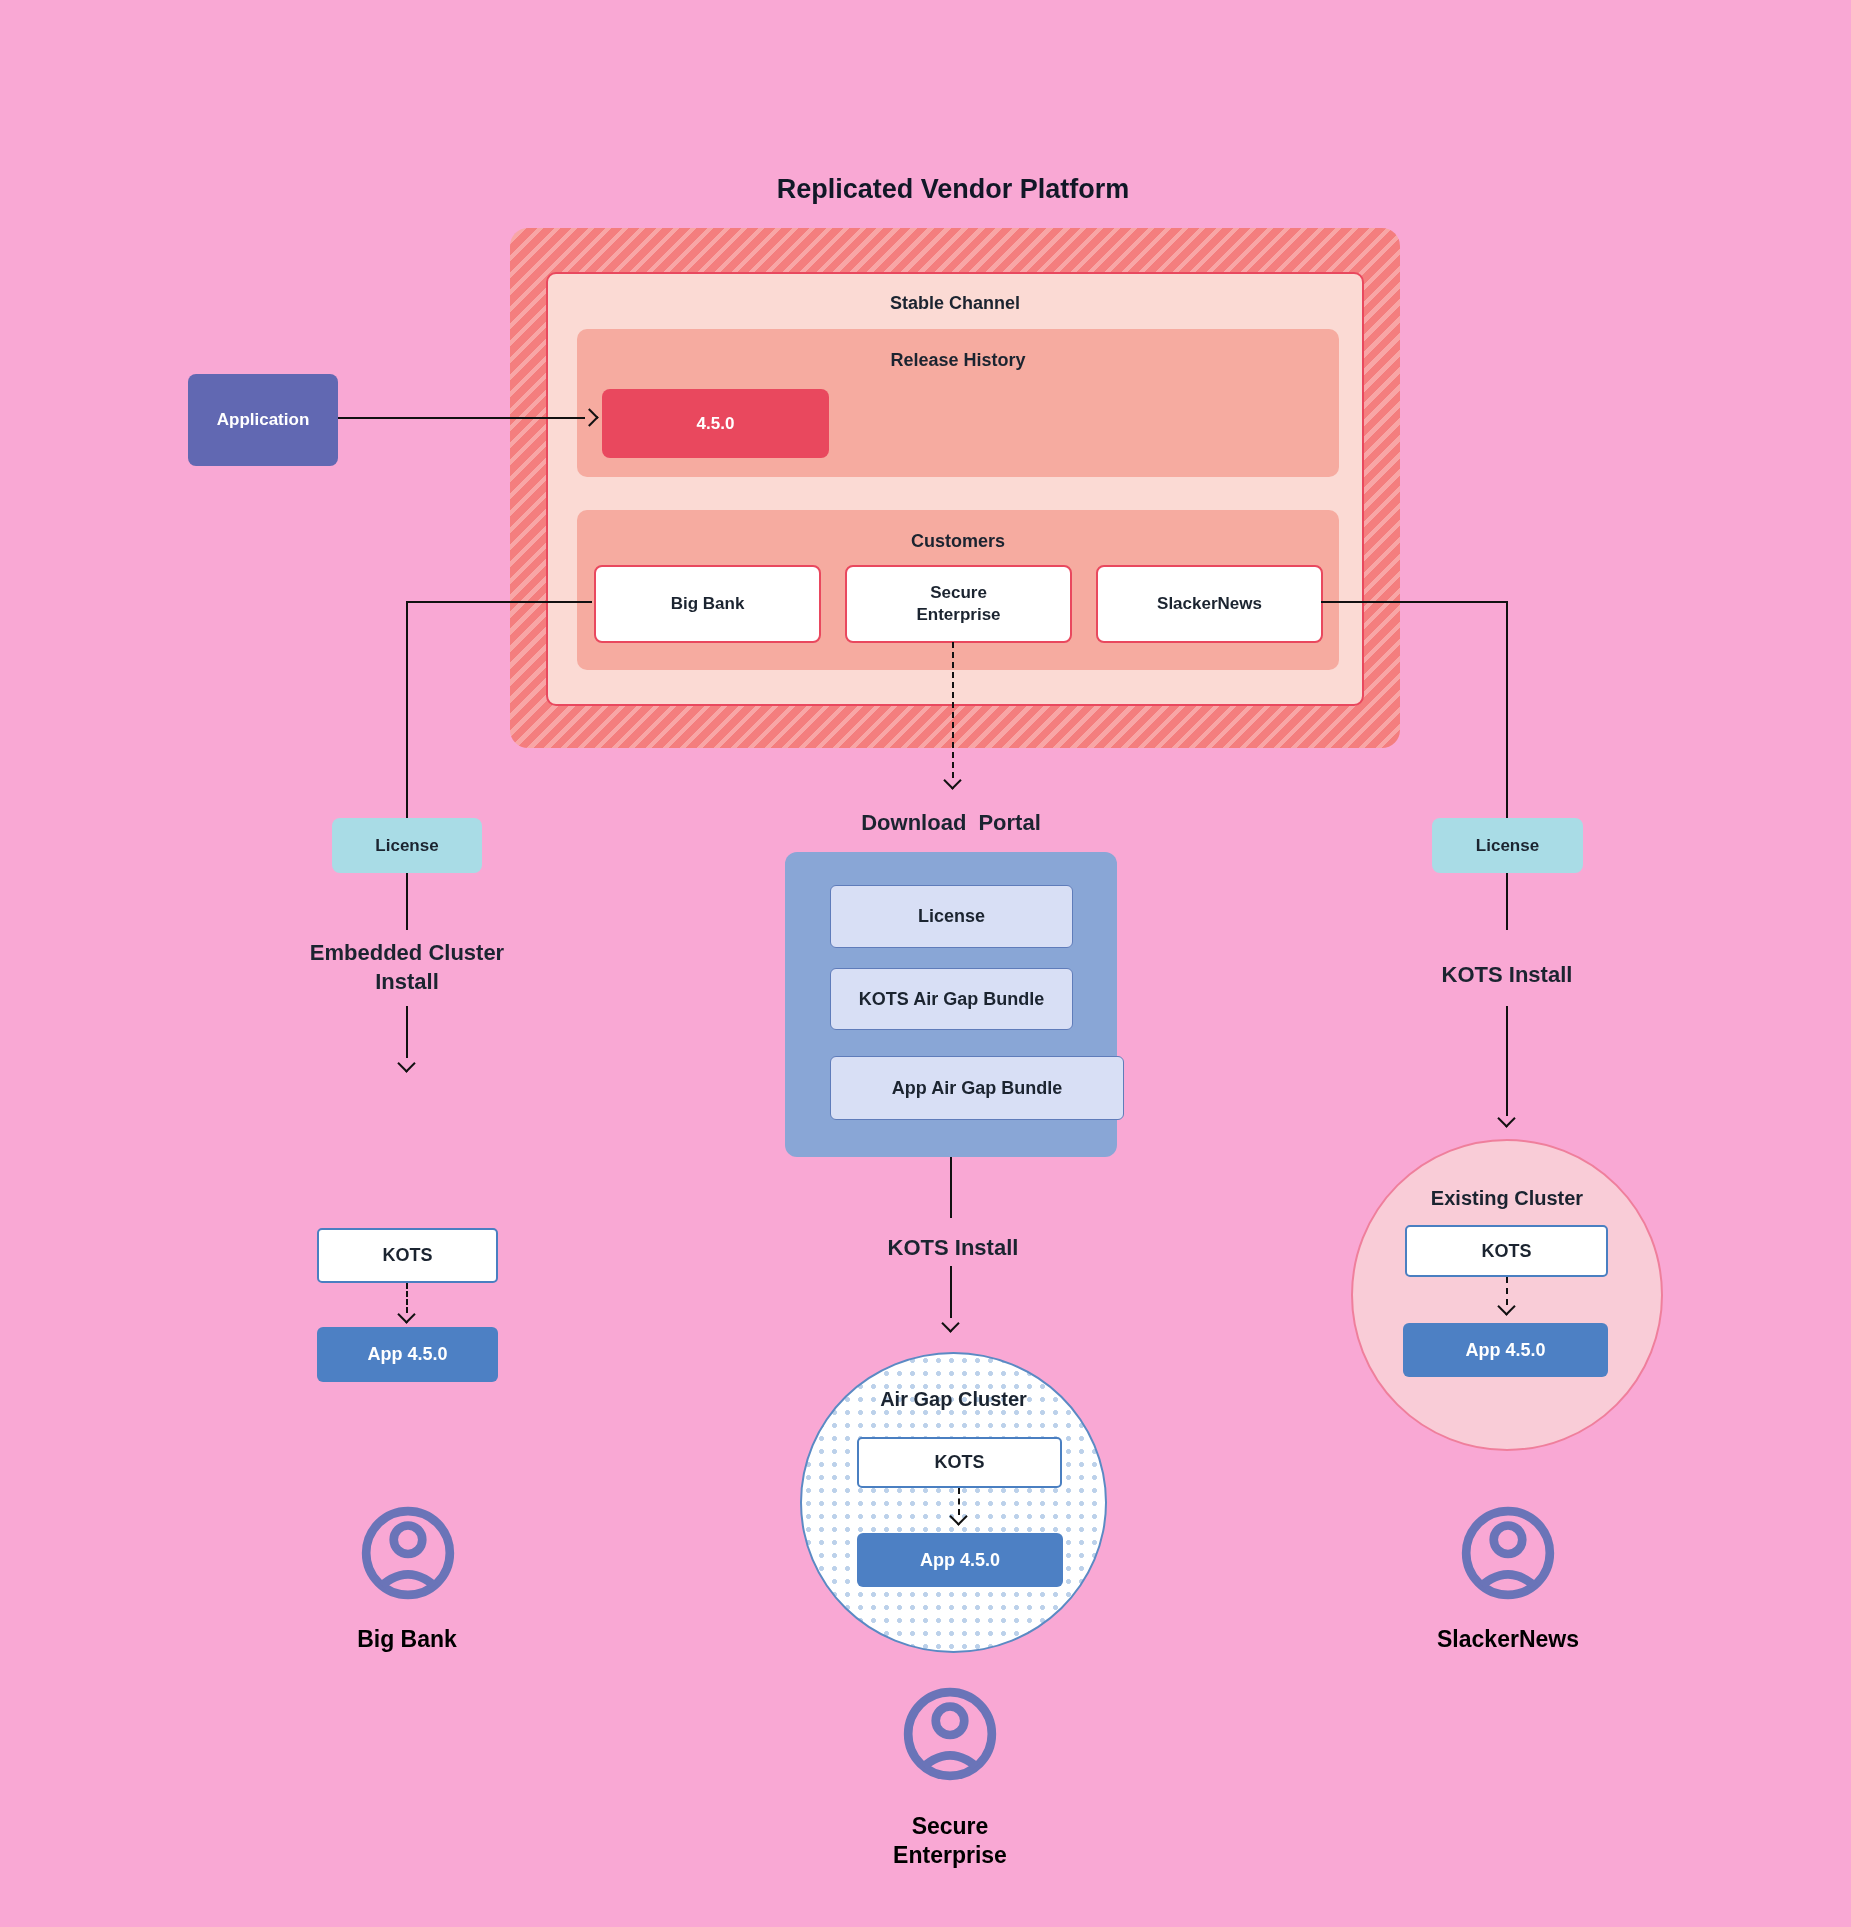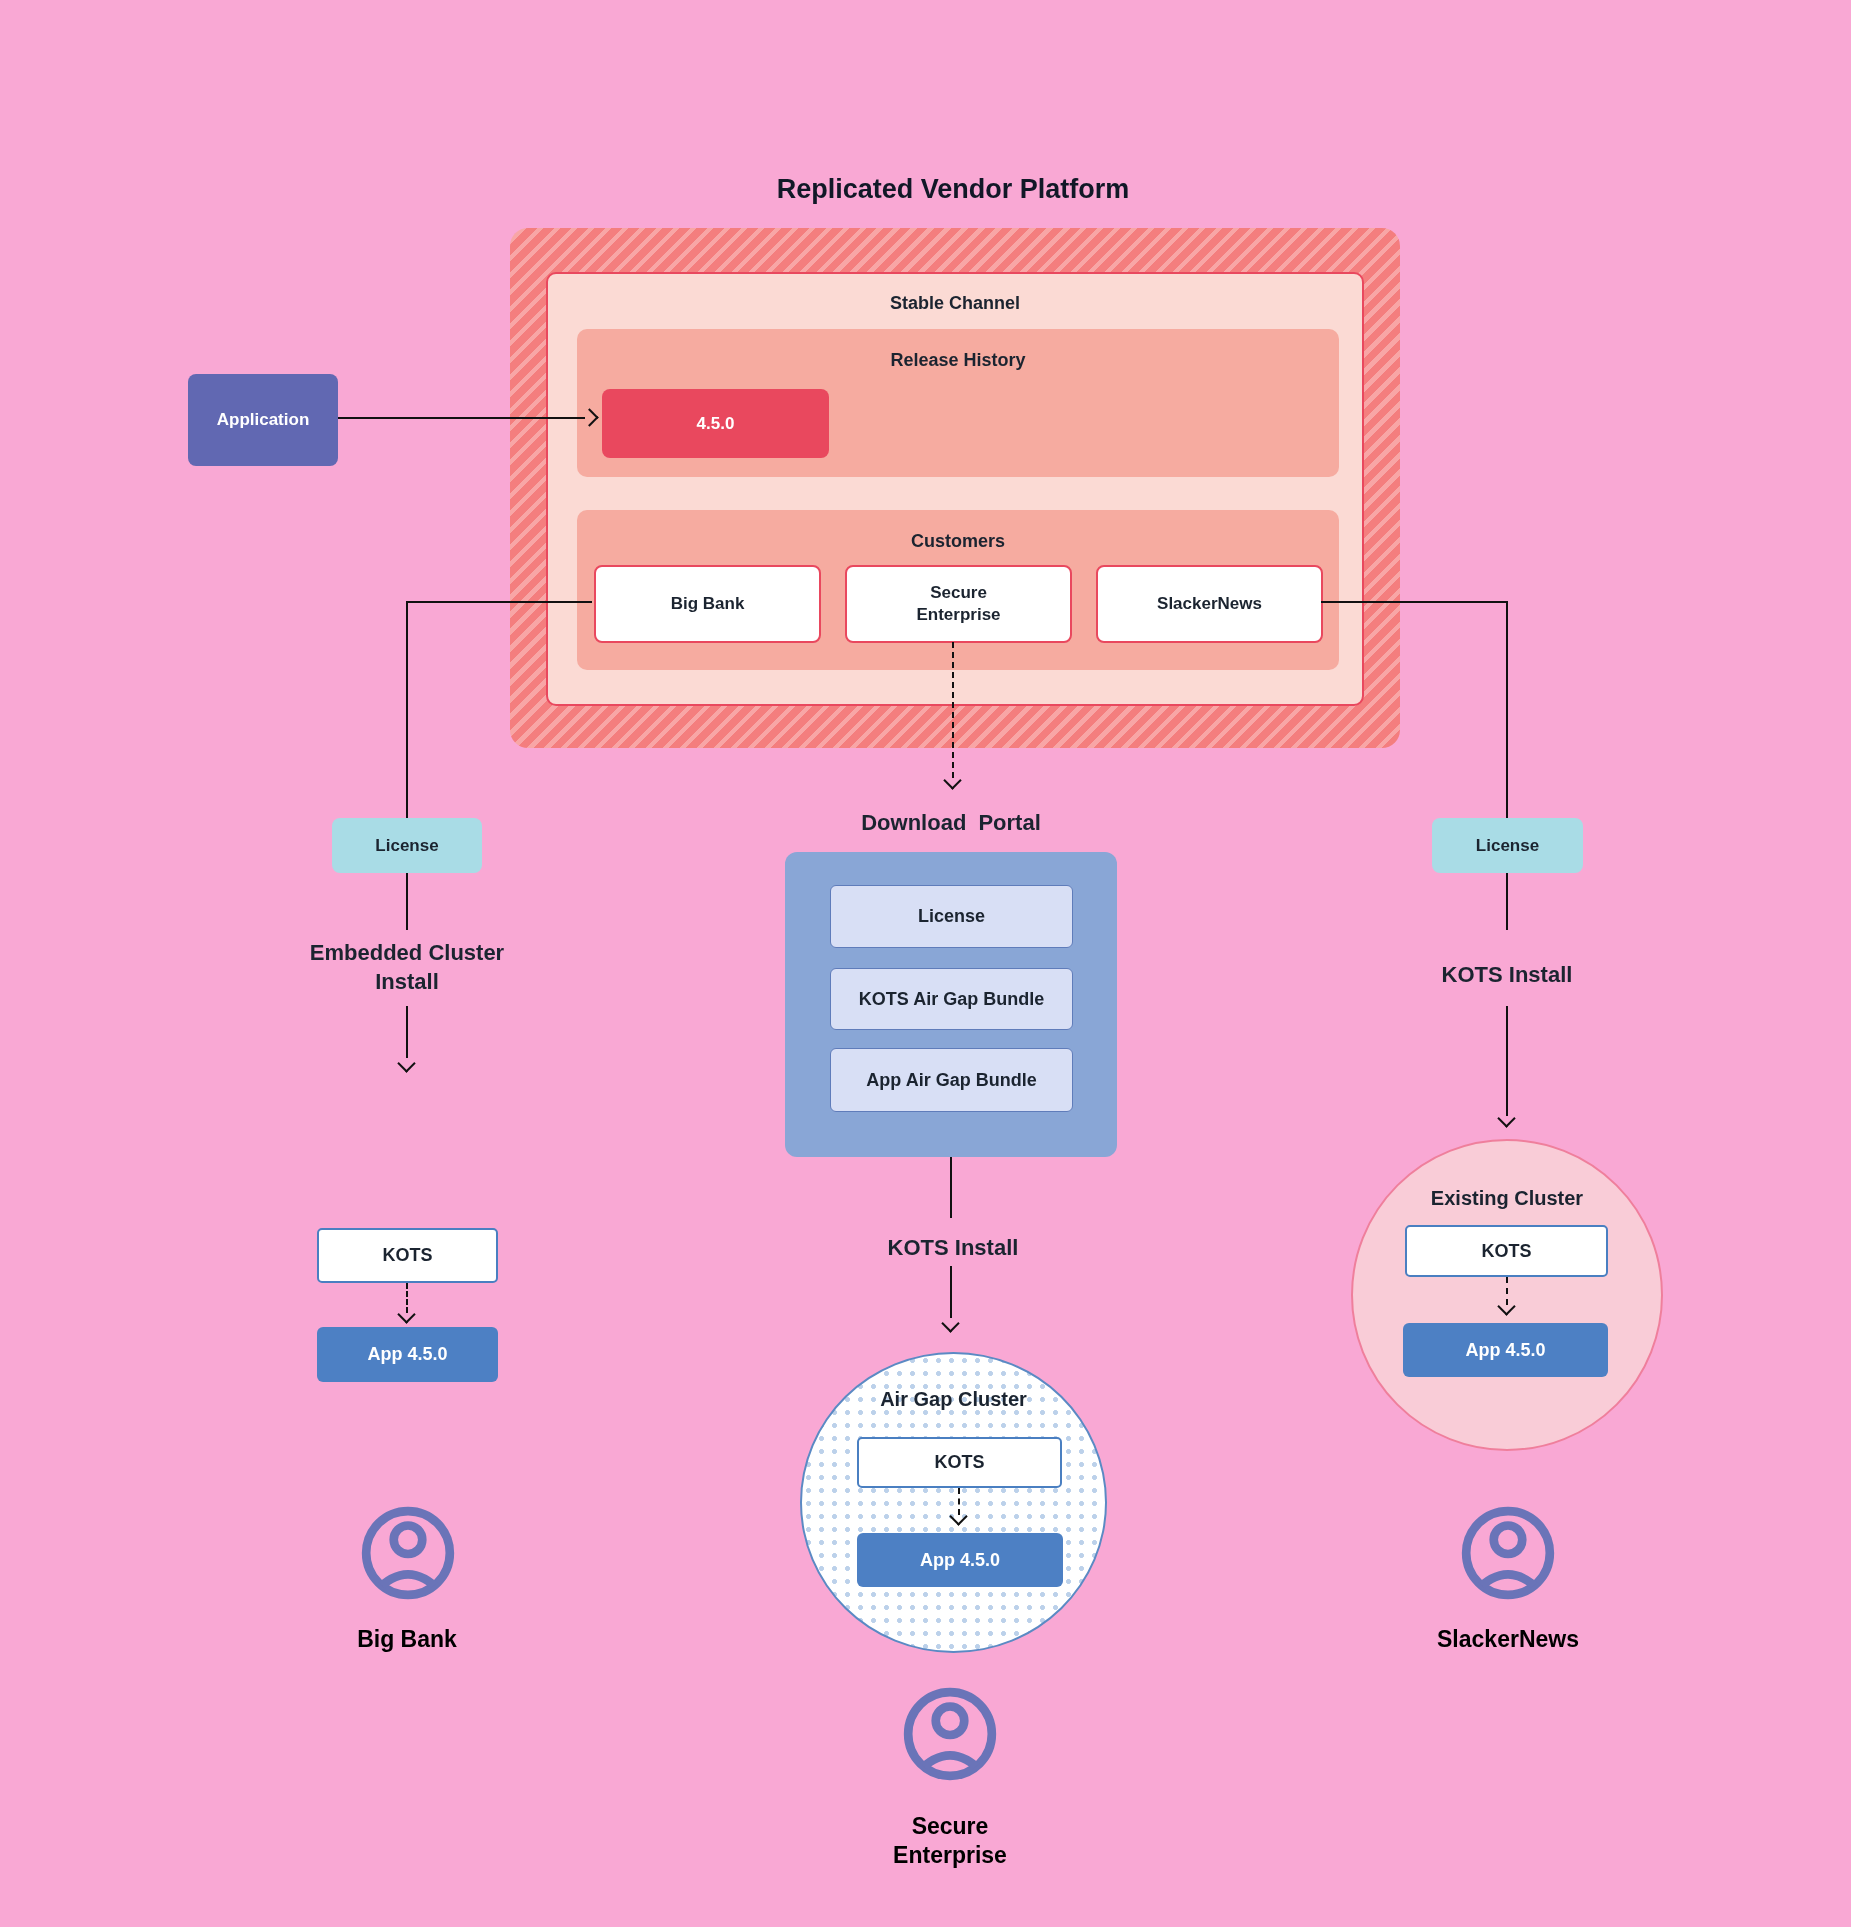--- a/index.html
+++ b/index.html
@@ -113,21 +113,21 @@
   </svg>
   <div class="abs uname center" style="left:307px;top:1625px;width:200px">Big Bank</div>
 
   <div class="abs dash-v" style="left:952px;top:642px;height:136px"></div>
   <div class="abs chev-down" style="left:946px;top:774px"></div>
 
   <div class="abs flowlabel center" style="left:801px;top:808px;width:300px;word-spacing:6px">Download Portal</div>
   <div class="abs portal" style="left:785px;top:852px;width:332px;height:305px">
     <div class="abs chip center" style="left:45px;top:33px;width:243px;height:63px">License</div>
     <div class="abs chip center" style="left:45px;top:116px;width:243px;height:62px">KOTS Air Gap Bundle</div>
-    <div class="abs chip center" style="left:45px;top:196px;width:243px;height:64px">App Air Gap Bundle</div>
+    <div class="abs chip center" style="left:45px;top:204px;width:294px;height:64px">App Air Gap Bundle</div>
   </div>
 
   <div class="abs solid-v" style="left:950px;top:1157px;height:61px"></div>
   <div class="abs flowlabel center" style="left:828px;top:1233px;width:250px">KOTS Install</div>
   <div class="abs solid-v" style="left:950px;top:1266px;height:52px"></div>
   <div class="abs chev-down" style="left:944px;top:1317px"></div>
 
   <div class="abs dot-circle" style="left:800px;top:1352px;width:307px;height:301px">
     <div class="clusterlabel" style="position:absolute;top:34px;width:100%;text-align:center">Air Gap Cluster</div>
   </div>

